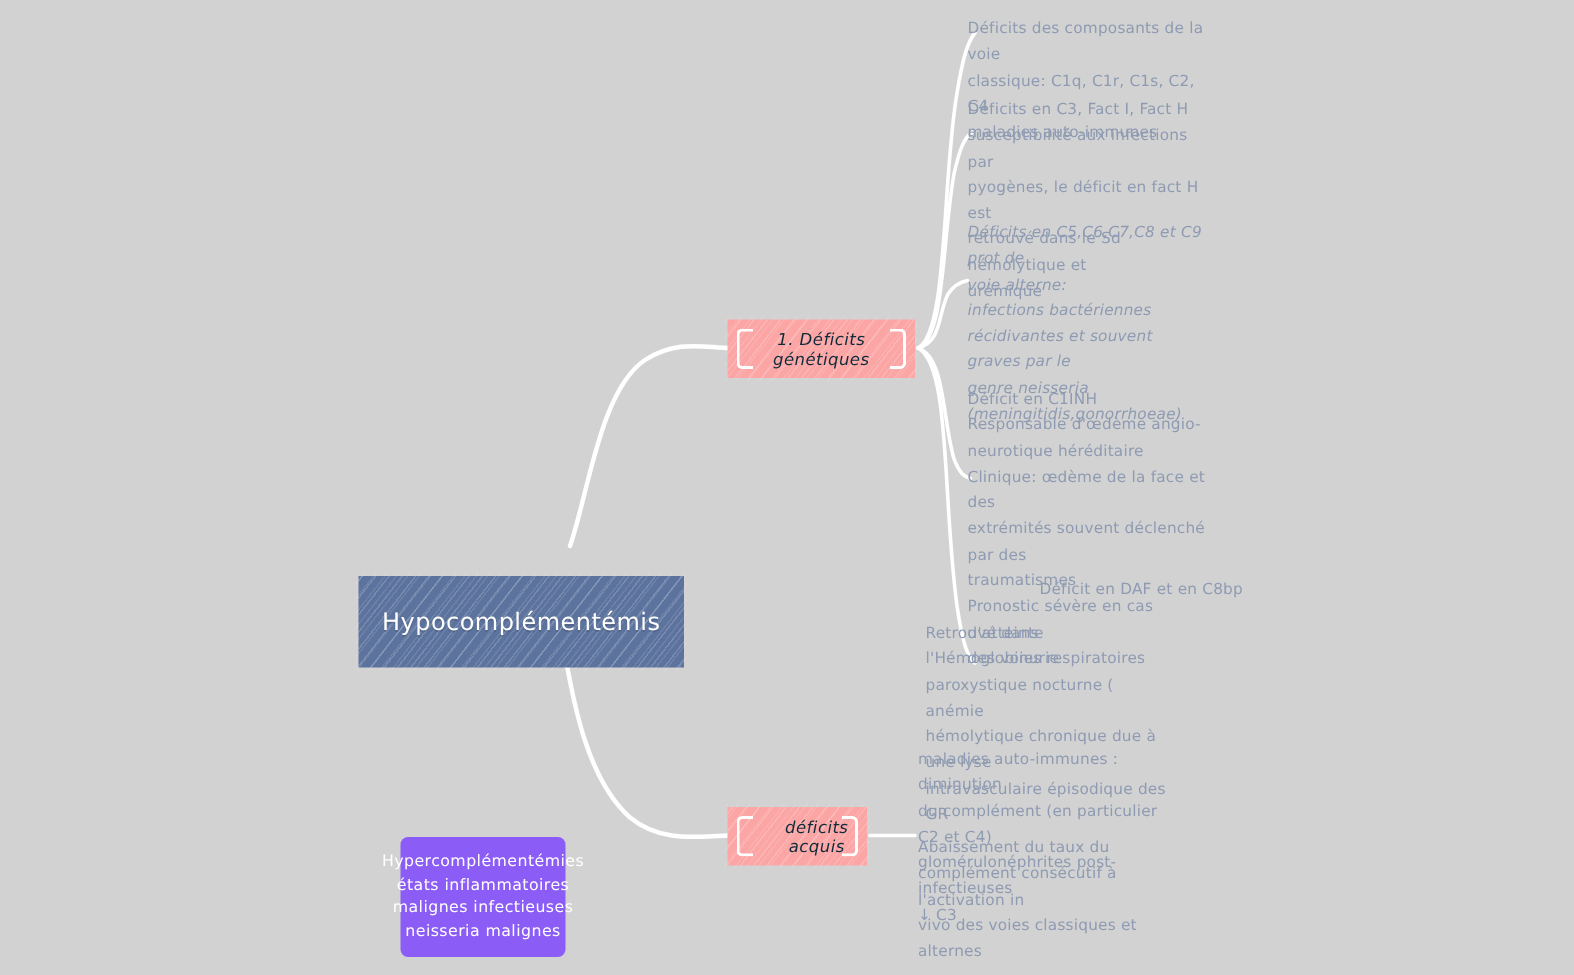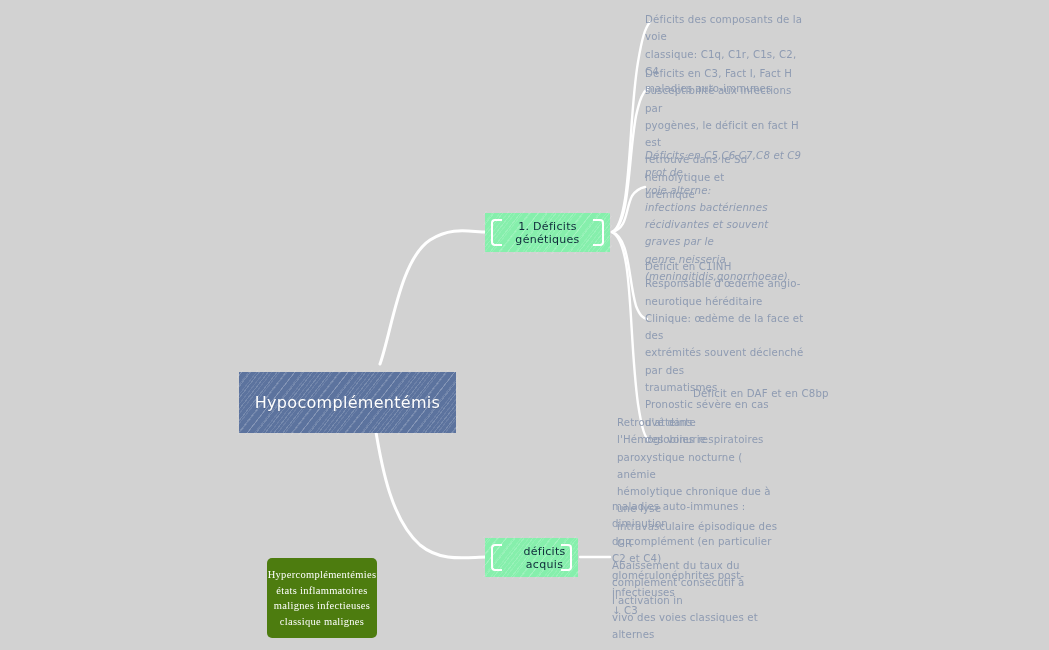--- a/index.html
+++ b/index.html
@@ -65,38 +65,39 @@
       rgba(255,255,255,0.00) 5px,
       rgba(255,255,255,0.10) 5px,
       rgba(255,255,255,0.10) 6px
     );
     pointer-events: none;
   }
 
   
   #central-node {
     left: 239px;
-    top: 372px;
+    top: 384px;
     width: 217px;
     height: 61px;
     background: #5c739e;
     font-size: 16px;
   }
   #central-node .label {
     position: relative;
     z-index: 3;
     font-weight: normal;
     text-shadow: 0 1px 0 rgba(0,0,0,0.12);
   }
 
   
   .branch-node {
-    background: #86efac;
+    background: #fca5a5;
     font-size: 11px;
     color: #14303f;
+    font-style: italic;
   }
   .branch-node .label {
     position: relative;
     z-index: 3;
     color: #0e2b3a;
   }
   .bracket {
     position: absolute;
     top: 6px;
     bottom: 6px;
@@ -132,30 +133,29 @@
     height: 39px;
     padding-left: 26px;
   }
 
   
   #node-hypercomplementemies {
     left: 267px;
     top: 558px;
     width: 110px;
     height: 80px;
-    background: #4d7c0f;
+    background: #8b5cf6;
     border-radius: 5px;
     flex-direction: column;
     justify-content: center;
     align-items: center;
     font-size: 10.5px;
     line-height: 15.5px;
     color: #ffffff;
     padding: 4px 6px;
-    font-family: Liberation Serif, serif;
   }
   #node-hypercomplementemies .lines {
     position: relative;
     z-index: 3;
     text-align: center;
   }
 
   
   .text-block {
     position: absolute;
@@ -210,21 +210,21 @@
     <span class="bracket l"></span>
     <span class="bracket r"></span>
     <span class="label">déficits acquis</span>
   </div>
 
   <div class="node" id="node-hypercomplementemies">
     <div class="lines">
       <div>Hypercomplémentémies</div>
       <div>états inflammatoires</div>
       <div>malignes infectieuses</div>
-      <div>classique malignes</div>
+      <div>neisseria malignes</div>
     </div>
   </div>
 
   <div class="text-block" id="tb-0">Déficits des composants de la voie
 classique: C1q, C1r, C1s, C2, C4
 maladies auto-immunes</div>
   <div class="text-block" id="tb-1">Déficits en C3, Fact I, Fact H
 susceptibilité aux infections par
 pyogènes, le déficit en fact H est
 retrouvé dans le Sd hémolytique et

